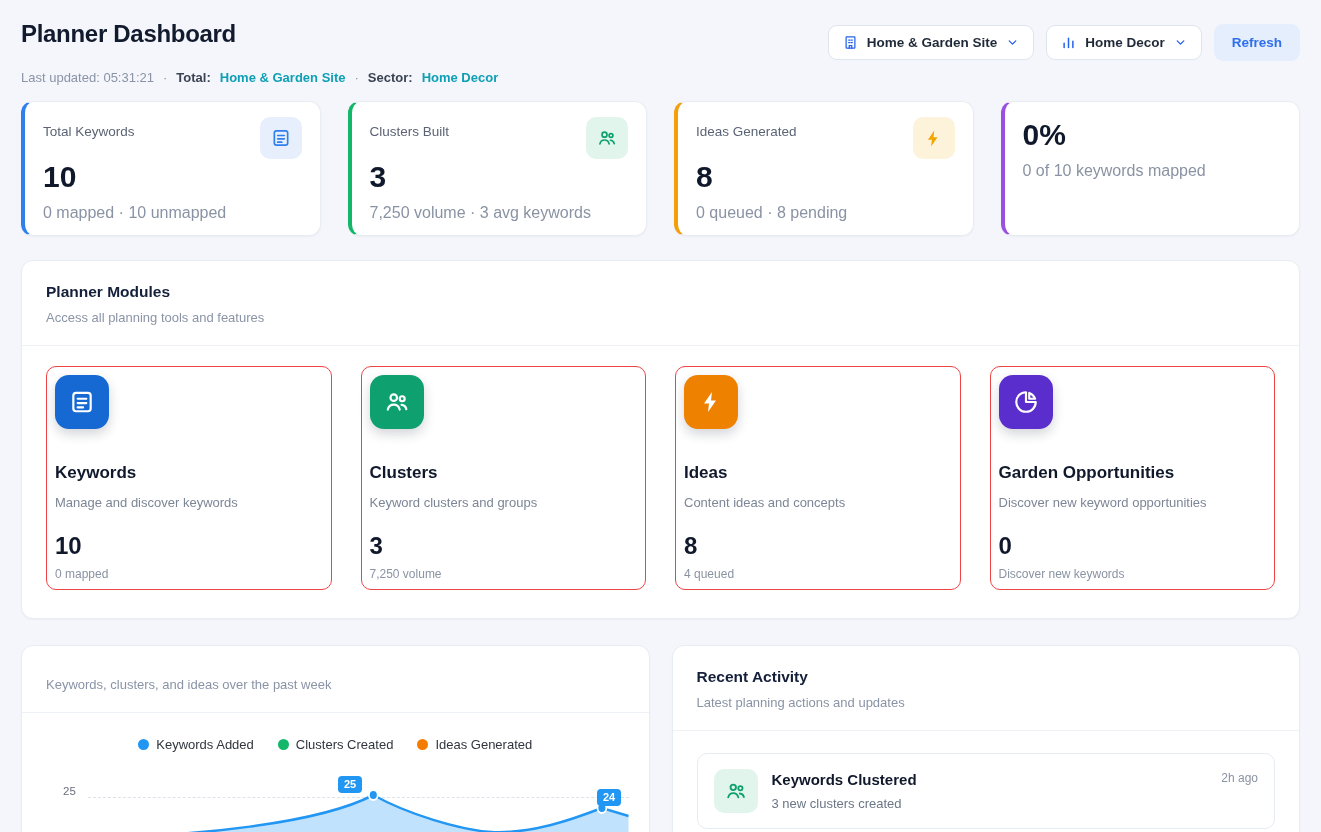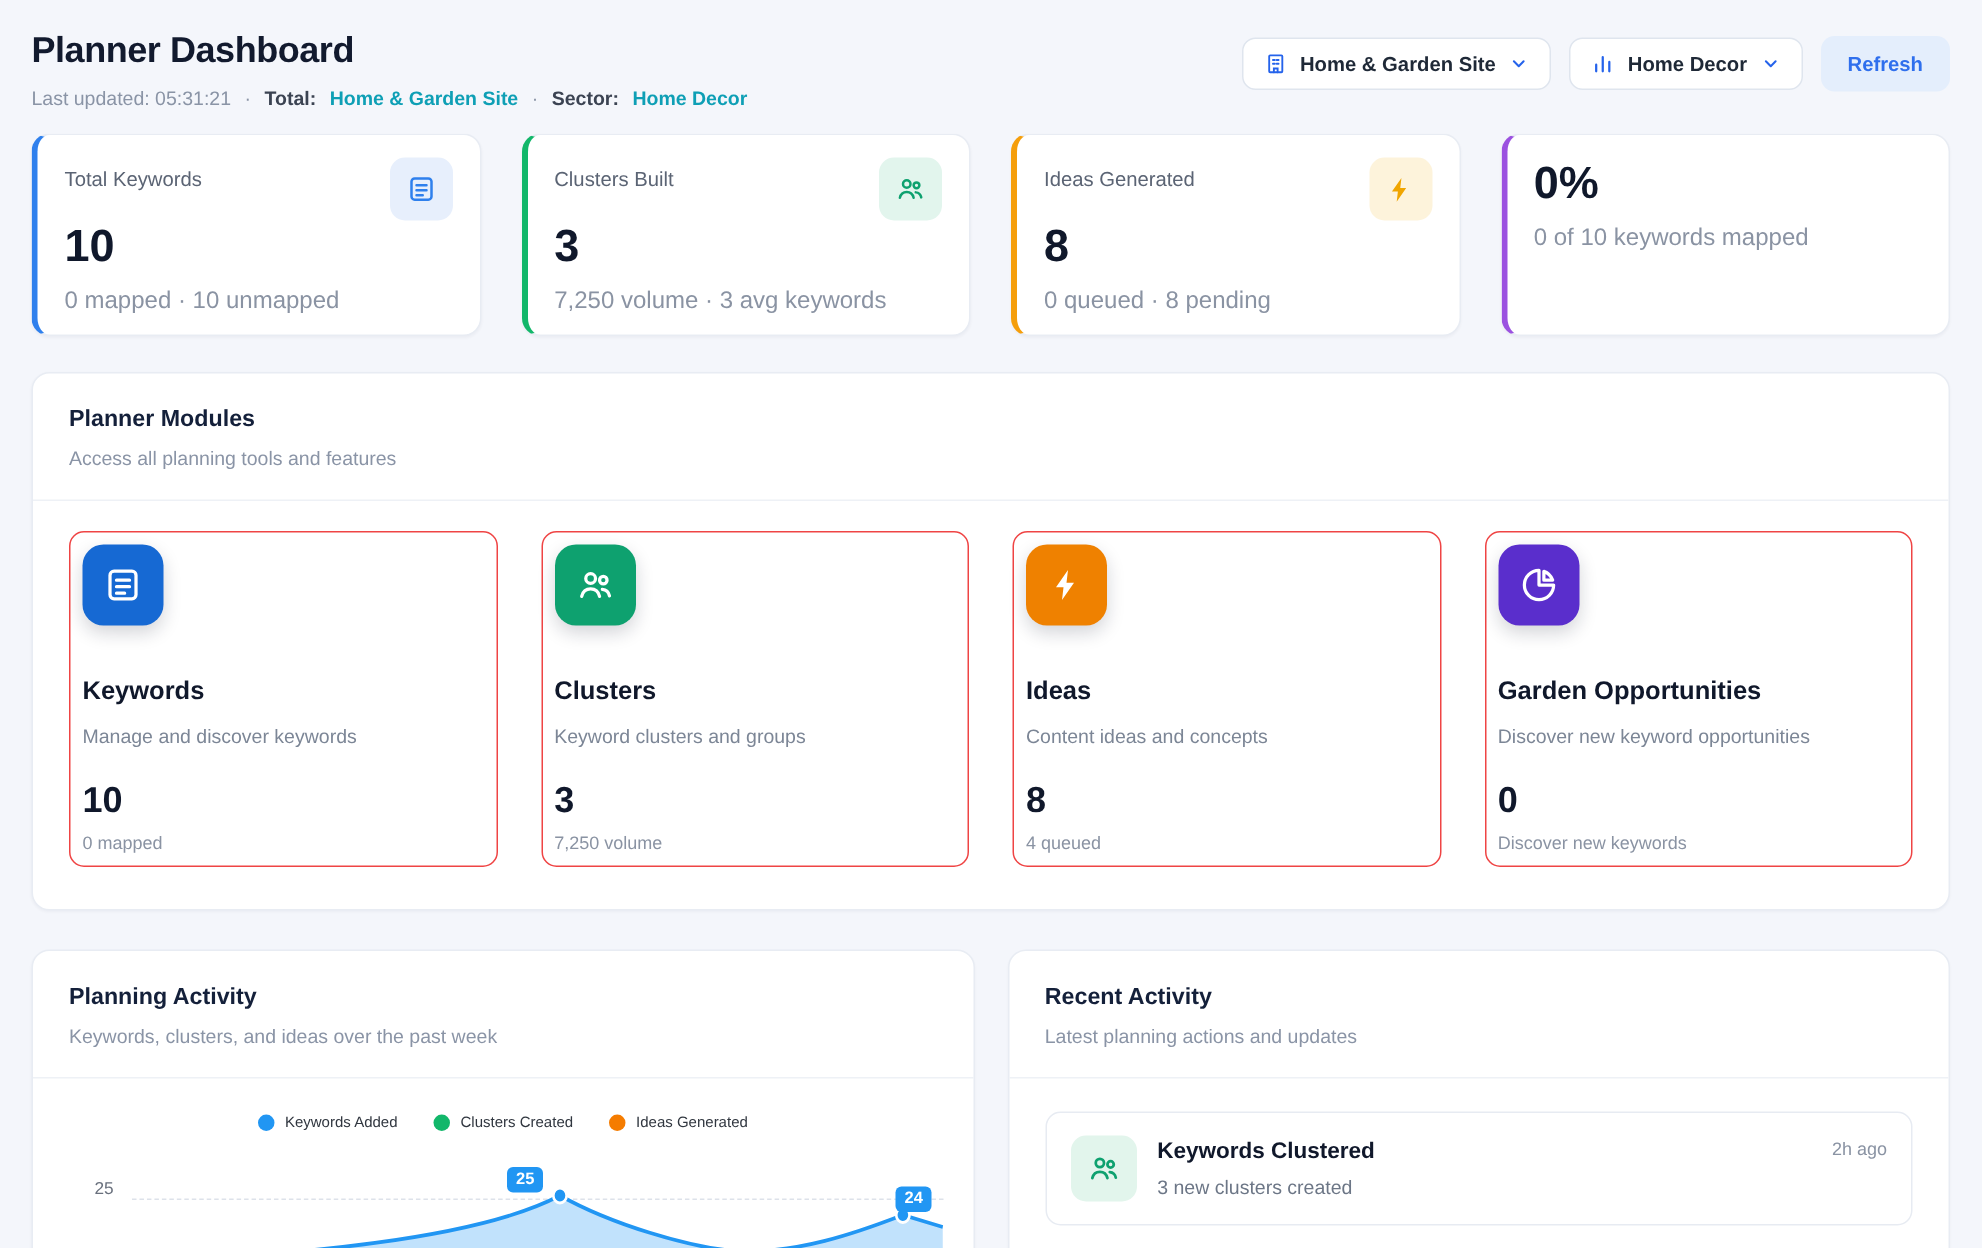--- a/index.html
+++ b/index.html
@@ -7,21 +7,21 @@
   body {
     background:#f4f6fb;
     font-family:"Liberation Sans","DejaVu Sans",sans-serif;
     color:#111827;
   }
   .page { padding:20px 21px 0; }
 
   
   .header { display:flex; justify-content:space-between; align-items:flex-start; }
   .page-title { font-size:24px; font-weight:800; color:#121a2e; letter-spacing:-.3px; }
-  .meta { display:flex; align-items:center; gap:9px; margin-top:10px; font-size:13px; color:#8a94a6; }
+  .meta { display:flex; align-items:center; gap:9px; margin-top:22px; font-size:13px; color:#8a94a6; }
   .meta .lbl { color:#3b4352; font-weight:700; }
   .meta a { color:#0e9fb5; font-weight:700; text-decoration:none; }
   .header-actions { display:flex; gap:12px; align-items:center; margin-top:4px; }
   .btn-select {
     display:flex; align-items:center; gap:9px; background:#fff;
     border:1px solid #dfe5ee; border-radius:9px; padding:9px 14px;
     font-size:13.5px; font-weight:700; color:#1f2937; cursor:pointer;
     font-family:inherit;
   }
   .btn-select svg { display:block; }
@@ -72,21 +72,21 @@
   .module-title { margin-top:34px; font-size:17px; font-weight:800; color:#10182b; }
   .module-desc { margin-top:12px; font-size:13px; color:#7c8696; }
   .module-value { margin-top:22px; font-size:24px; font-weight:800; color:#10182b; }
   .module-detail { margin-top:7px; font-size:12px; color:#8a93a3; }
 
   
   .bottom-grid { display:grid; grid-template-columns:1fr 1fr; gap:22px; margin-top:26px; }
   .bottom-grid .panel { height:330px; }
 
   .legend { display:flex; justify-content:center; gap:24px; margin-top:24px; }
-  .legend-item { display:flex; align-items:center; gap:7px; font-size:10px; color:#30363f; }
+  .legend-item { display:flex; align-items:center; gap:7px; font-size:13px; color:#30363f; }
   .dot { width:11px; height:11px; border-radius:50%; }
   .dot-blue { background:#2196f3; } .dot-green { background:#12b76a; } .dot-orange { background:#f57c00; }
 
   .chart-zone { position:relative; height:120px; margin:12px 16px 0; }
   .y-tick { position:absolute; left:25px; top:21px; font-size:11.5px; color:#69707d; }
   .gridline { position:absolute; left:50px; right:4px; top:33px; border-top:1px dashed #dde2ea; }
   .chart-svg { position:absolute; left:50px; right:4px; top:16px; height:110px; width:calc(100% - 54px); }
   .pt-badge {
     position:absolute; background:#2196f3; color:#fff; font-size:11px; font-weight:700;
     border-radius:4px; padding:2px 6px; line-height:1.2;
@@ -267,21 +267,20 @@
         <div class="module-value">0</div>
         <div class="module-detail">Discover new keywords</div>
       </div>
     </div>
   </div>
 
   <div class="bottom-grid">
 
     <div class="panel">
       <div class="panel-head">
-        <div class="panel-title">Planning Activity</div>
         <div class="panel-sub">Keywords, clusters, and ideas over the past week</div>
       </div>
       <div class="panel-divider"></div>
 
       <div class="legend">
         <div class="legend-item">
           <span class="dot dot-blue"></span>
           <span>Keywords Added</span>
         </div>
         <div class="legend-item">

